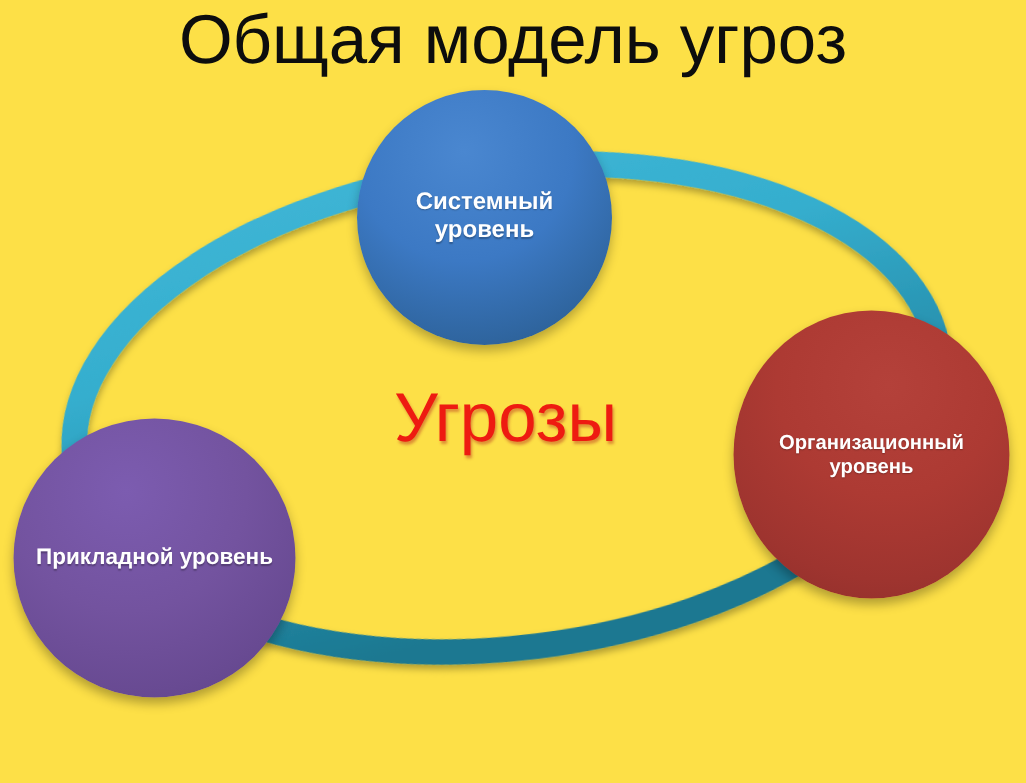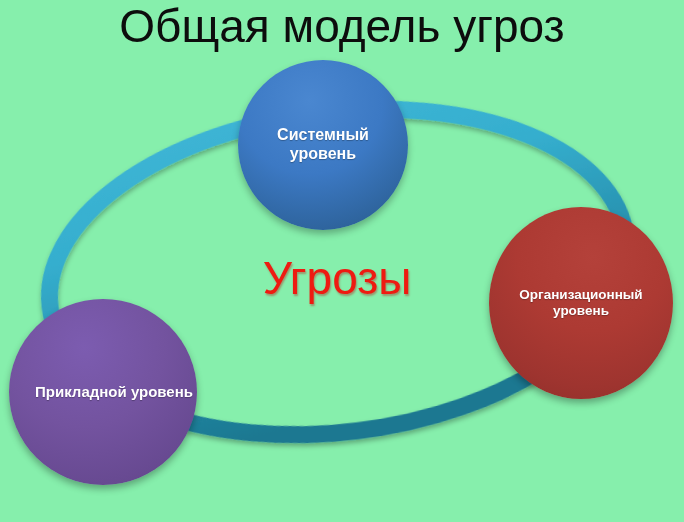--- a/index.html
+++ b/index.html
@@ -7,21 +7,21 @@
     padding: 0;
     background: #ffffff;
   }
   body {
     font-family: "Liberation Sans", sans-serif;
   }
   #slide {
     position: relative;
     width: 684px;
     height: 522px;
-    background: #86efac;
+    background: #fde047;
     overflow: hidden;
   }
 
   
   #title {
     position: absolute;
     left: 0;
     top: -2px;
     width: 684px;
     text-align: center;
@@ -78,27 +78,26 @@
     top: 207px;
     width: 184px;
     height: 192px;
     font-size: 13.5px;
     background: radial-gradient(circle at 56% 26%, #b4413a 0%, #ad3a33 42%, #9e342f 74%, #8d2d29 100%);
     box-shadow: 0 4px 7px rgba(0,0,0,0.30);
   }
 
   #node-app {
     left: 9px;
-    top: 299px;
+    top: 279px;
     width: 188px;
     height: 186px;
     font-size: 15px;
     background: radial-gradient(circle at 40% 26%, #7c5cb0 0%, #73539f 45%, #684a92 76%, #5d4184 100%);
     box-shadow: 0 4px 7px rgba(0,0,0,0.30);
-    text-align: right;
   }
 
   
   #center-text {
     position: absolute;
     left: 232px;
     top: 252px;
     width: 210px;
     text-align: center;
     font-family: Liberation Sans, sans-serif;

